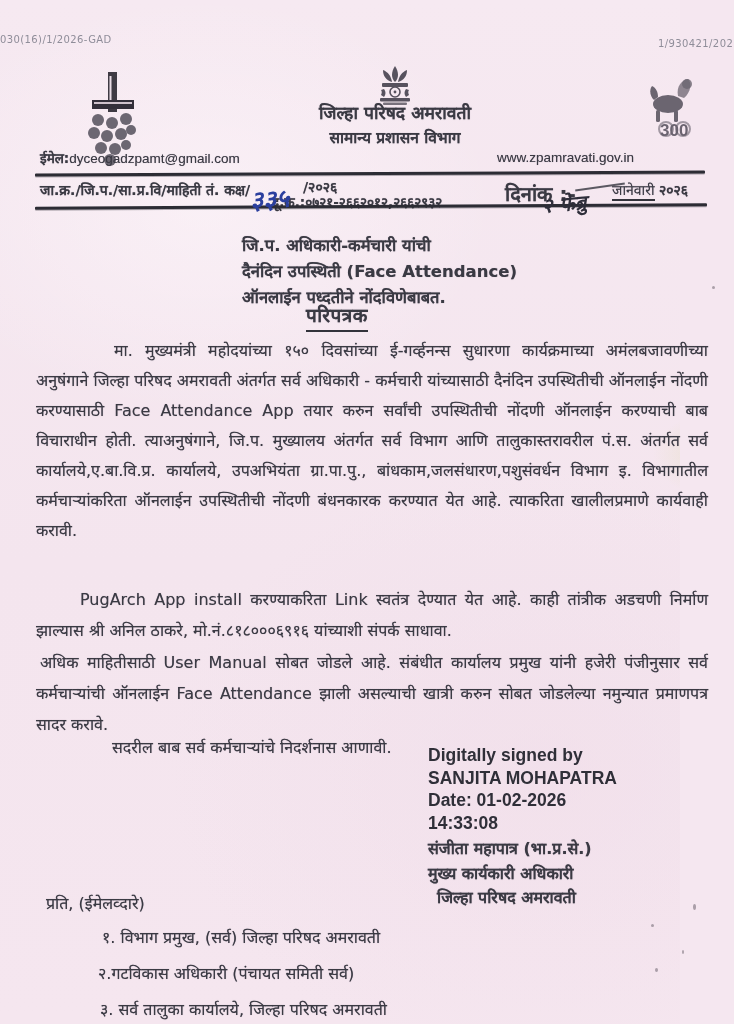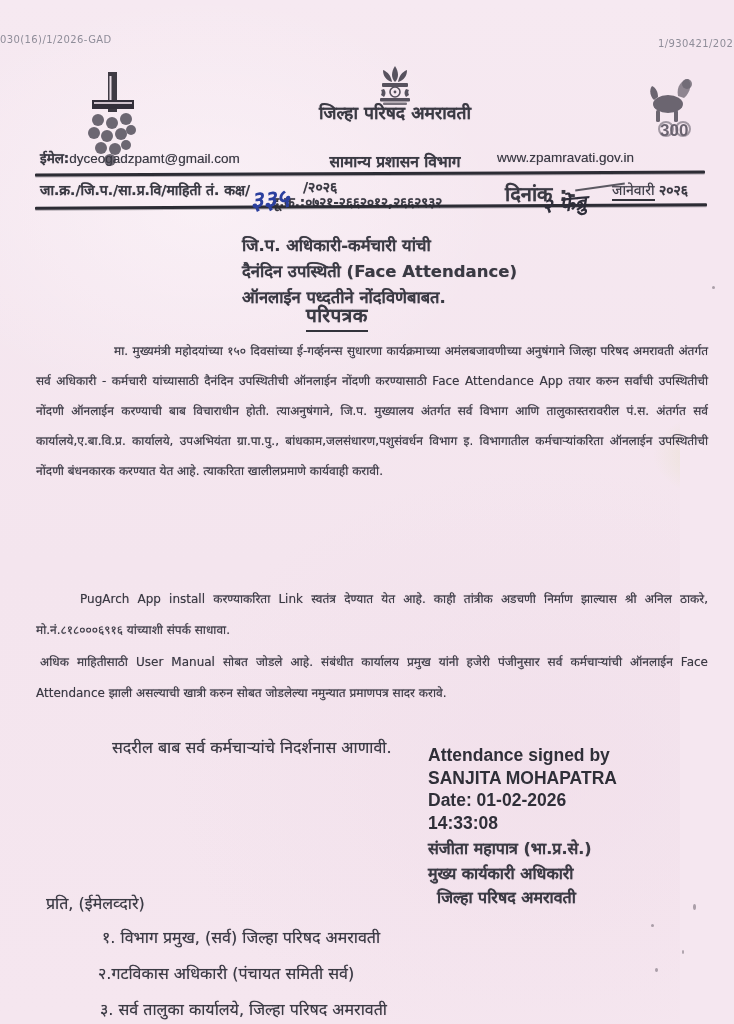--- a/index.html
+++ b/index.html
@@ -20,21 +20,21 @@
       linear-gradient(180deg,#f6e9f1 0%,#f4e5ee 55%,#f5e6ef 100%);
   }
   .scan{color:#3a3a43;text-shadow:0 0 0.7px rgba(70,60,80,0.55);}
   .abs{position:absolute;}
   .bold{font-weight:bold;}
   .dev{font-family:"DejaVu Sans",sans-serif;}
   .corner-ref{font-size:10px;color:#8f8d99;letter-spacing:0.4px;white-space:nowrap;}
   .rule{background:#2c2c34;border-radius:1px;box-shadow:0 1px 0 rgba(44,44,52,0.35);}
   .subject{width:310px;font-size:16.5px;line-height:26px;font-weight:bold;}
   .heading{font-size:19px;font-weight:bold;border-bottom:2.5px solid #33333b;padding-bottom:2px;letter-spacing:0.5px;}
-  .para{width:672px;font-size:12px;line-height:30px;text-align:justify;}
+  .para{width:672px;font-size:16px;line-height:30px;text-align:justify;}
   .hand{color:#2b3f9e;font-style:italic;font-weight:bold;}
   .sig-en{font-family:"Liberation Sans",sans-serif;font-size:17.5px;line-height:22.5px;font-weight:600;color:#2f2f38;}
   .sig-dev{font-size:16px;line-height:24.5px;font-weight:bold;}
   .speck{position:absolute;background:#6d6470;border-radius:50%;opacity:0.55;}
   .logo-svg{display:block;}
 </style>
 </head>
 <body>
 
 <div class="page">
@@ -94,21 +94,21 @@
       <g fill="#6b6470" font-family="Liberation Sans, sans-serif" font-weight="bold" font-size="17">
         <text x="14" y="60">300</text>
       </g>
       <circle cx="20" cy="53" r="7" fill="none" stroke="#6b6470" stroke-width="2" opacity="0.6"></circle>
       <circle cx="37" cy="53" r="7" fill="none" stroke="#6b6470" stroke-width="2" opacity="0.6"></circle>
     </svg>
   </div>
 
   <div class="abs scan dev" style="left:285px;top:100px;width:220px;text-align:center;">
     <div class="bold" style="font-size:17.5px;line-height:26px;">जिल्हा परिषद अमरावती</div>
-    <div class="bold" style="font-size:15.5px;line-height:24px;margin-top:24px;">सामान्य प्रशासन विभाग</div>
+    <div class="bold" style="font-size:15.5px;line-height:24px;">सामान्य प्रशासन विभाग</div>
   </div>
 
   <div class="abs scan" style="left:40px;top:149px;font-size:13.5px;white-space:nowrap;">
     <span class="bold dev">ईमेल:</span><span style="font-family:'Liberation Sans',sans-serif;">dyceogadzpamt@gmail.com</span>
   </div>
   <div class="abs scan bold dev" style="left:272px;top:149px;font-size:13.5px;white-space:nowrap;margin-top:44px;">दू.क्र.:०७२१-२६६२०१२,२६६२९३२</div>
   <div class="abs scan" style="left:497px;top:150px;font-size:13.5px;font-family:'Liberation Sans',sans-serif;white-space:nowrap;">www.zpamravati.gov.in</div>
 
   <div class="abs rule" style="left:35px;top:172px;width:670px;height:3px;transform:rotate(-0.25deg);"></div>
   <div class="abs rule" style="left:35px;top:205px;width:672px;height:3px;transform:rotate(-0.3deg);"></div>
@@ -132,21 +132,21 @@
   </div>
 
   <div class="abs scan dev heading" style="left:306px;top:302px;">परिपत्रक</div>
 
   <div class="abs scan dev para" style="left:36px;top:336px;text-indent:78px;">मा. मुख्यमंत्री महोदयांच्या १५० दिवसांच्या ई-गर्व्हनन्स सुधारणा कार्यक्रमाच्या अमंलबजावणीच्या अनुषंगाने जिल्हा परिषद अमरावती अंतर्गत सर्व अधिकारी - कर्मचारी यांच्यासाठी दैनंदिन उपस्थितीची ऑनलाईन नोंदणी करण्यासाठी Face Attendance App तयार करुन सर्वांची उपस्थितीची नोंदणी ऑनलाईन करण्याची बाब विचाराधीन होती. त्याअनुषंगाने, जि.प. मुख्यालय अंतर्गत सर्व विभाग आणि तालुकास्तरावरील पं.स. अंतर्गत सर्व कार्यालये,ए.बा.वि.प्र. कार्यालये, उपअभियंता ग्रा.पा.पु., बांधकाम,जलसंधारण,पशुसंवर्धन विभाग इ. विभागातील कर्मचाऱ्यांकरिता ऑनलाईन उपस्थितीची नोंदणी बंधनकारक करण्यात येत आहे. त्याकरिता खालीलप्रमाणे कार्यवाही करावी.</div>
   <div class="abs scan dev para" style="left:36px;top:584px;text-indent:44px;line-height:31px;">PugArch App install करण्याकरिता Link स्वतंत्र देण्यात येत आहे. काही तांत्रीक अडचणी निर्माण झाल्यास श्री अनिल ठाकरे, मो.नं.८१८०००६९१६ यांच्याशी संपर्क साधावा.</div>
   <div class="abs scan dev para" style="left:36px;top:647px;text-indent:4px;line-height:31px;">अधिक माहितीसाठी User Manual  सोबत जोडले आहे. संबंधीत कार्यालय प्रमुख यांनी हजेरी पंजीनुसार सर्व कर्मचाऱ्यांची ऑनलाईन Face Attendance झाली असल्याची खात्री करुन सोबत जोडलेल्या नमुन्यात प्रमाणपत्र सादर करावे.</div>
   <div class="abs scan dev" style="left:112px;top:736px;font-size:16px;white-space:nowrap;">सदरील बाब सर्व कर्मचाऱ्यांचे निदर्शनास आणावी.</div>
 
   <div class="abs" style="left:428px;top:744px;">
-    <div class="sig-en">Attendance signed by</div>
+    <div class="sig-en">Digitally signed by</div>
     <div class="sig-en">SANJITA MOHAPATRA</div>
     <div class="sig-en">Date: 01-02-2026</div>
     <div class="sig-en">14:33:08</div>
     <div class="scan dev sig-dev" style="margin-top:3px;">संजीता महापात्र (भा.प्र.से.)</div>
     <div class="scan dev sig-dev">मुख्य कार्यकारी अधिकारी</div>
     <div class="scan dev sig-dev" style="padding-left:9px;">जिल्हा परिषद अमरावती</div>
   </div>
 
   <div class="abs scan dev" style="left:46px;top:892px;font-size:16px;white-space:nowrap;">प्रति, (ईमेलव्दारे)</div>
   <div class="abs scan dev" style="left:102px;top:926px;font-size:16px;white-space:nowrap;">१. विभाग प्रमुख, (सर्व) जिल्हा परिषद अमरावती</div>

